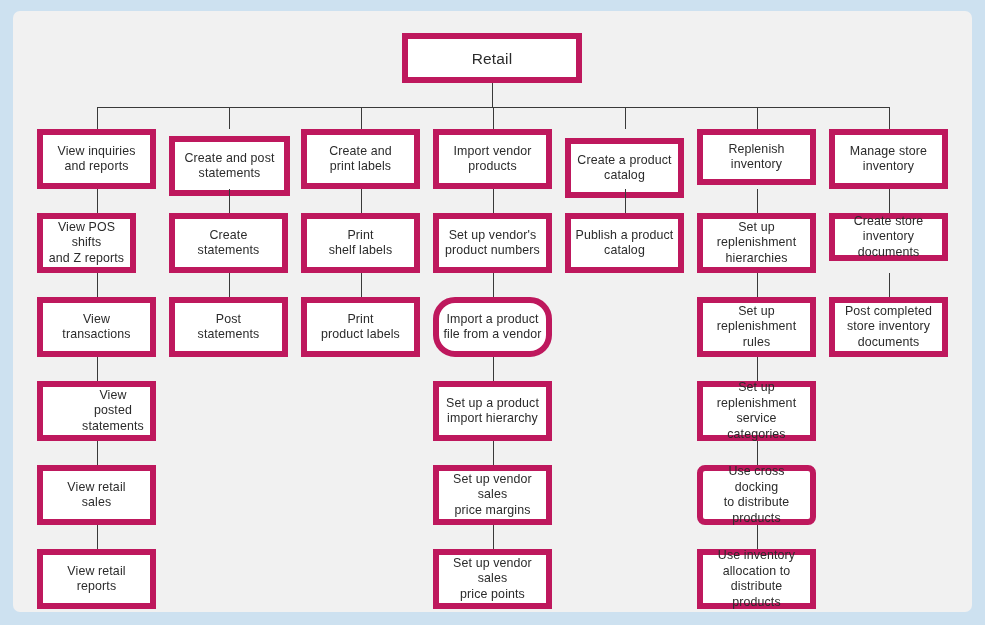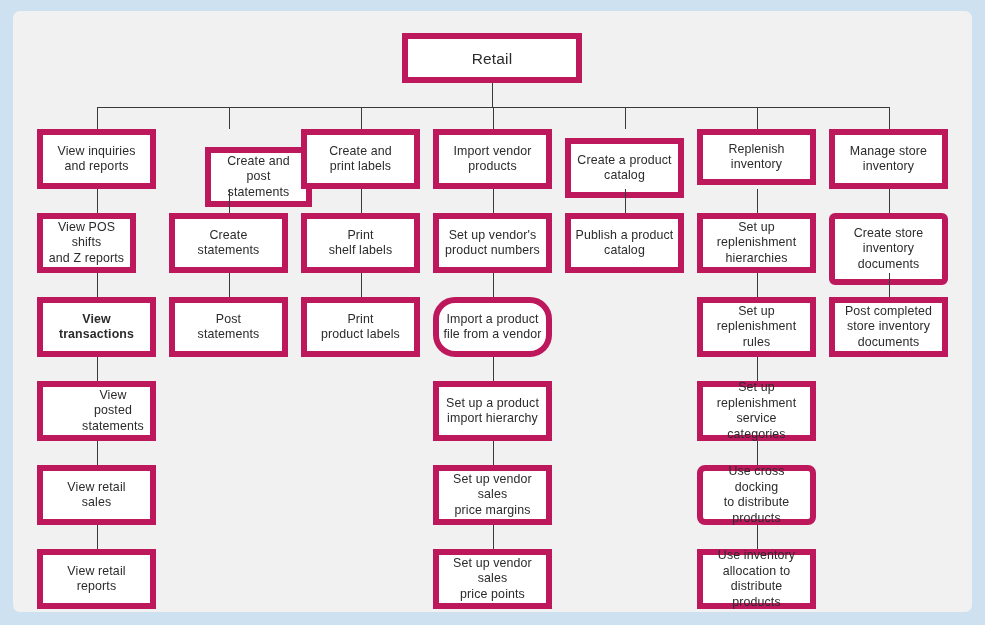--- a/index.html
+++ b/index.html
@@ -62,33 +62,33 @@
         <div class="node root" style="left: 389px; top: 22px; width: 180px; height: 50px;">Retail</div>
         <div class="edge v" style="left: 479px; top: 72px; height: 24px;"></div>
         <div class="edge h" style="left: 84px; top: 96px; width: 792px;"></div>
         <div class="edge v" style="left: 84px; top: 96px; height: 22px;"></div>
         <div class="node" style="left: 24px; top: 118px; width: 119px; height: 60px;">View inquiries
 and reports</div>
         <div class="edge v" style="left: 84px; top: 178px; height: 24px;"></div>
         <div class="node" style="left: 24px; top: 202px; width: 99px; height: 60px;">View POS shifts
 and Z reports</div>
         <div class="edge v" style="left: 84px; top: 262px; height: 24px;"></div>
-        <div class="node" style="left: 24px; top: 286px; width: 119px; height: 60px; font-weight: bold;">View
+        <div class="node" style="left: 24px; top: 286px; width: 119px; height: 60px;">View
 transactions</div>
         <div class="edge v" style="left: 84px; top: 346px; height: 24px;"></div>
         <div class="node" style="left: 24px; top: 370px; width: 119px; height: 60px; padding-left: 36px;">View posted
 statements</div>
         <div class="edge v" style="left: 84px; top: 430px; height: 24px;"></div>
         <div class="node" style="left: 24px; top: 454px; width: 119px; height: 60px;">View retail
 sales</div>
         <div class="edge v" style="left: 84px; top: 514px; height: 24px;"></div>
         <div class="node" style="left: 24px; top: 538px; width: 119px; height: 60px;">View retail
 reports</div>
         <div class="edge v" style="left: 216px; top: 96px; height: 22px;"></div>
-        <div class="node" style="left: 156px; top: 136px; width: 107px; height: 60px; margin-left: 36px;">Create and post
+        <div class="node" style="left: 156px; top: 125px; width: 121px; height: 60px;">Create and post
 statements</div>
         <div class="edge v" style="left: 216px; top: 178px; height: 24px;"></div>
         <div class="node" style="left: 156px; top: 202px; width: 119px; height: 60px;">Create
 statements</div>
         <div class="edge v" style="left: 216px; top: 262px; height: 24px;"></div>
         <div class="node" style="left: 156px; top: 286px; width: 119px; height: 60px;">Post
 statements</div>
         <div class="edge v" style="left: 348px; top: 96px; height: 22px;"></div>
         <div class="node" style="left: 288px; top: 118px; width: 119px; height: 60px;">Create and
 print labels</div>
@@ -142,21 +142,21 @@
 to distribute
 products</div>
         <div class="edge v" style="left: 744px; top: 514px; height: 24px;"></div>
         <div class="node" style="left: 684px; top: 538px; width: 119px; height: 60px;">Use inventory
 allocation to
 distribute products</div>
         <div class="edge v" style="left: 876px; top: 96px; height: 22px;"></div>
         <div class="node" style="left: 816px; top: 118px; width: 119px; height: 60px;">Manage store
 inventory</div>
         <div class="edge v" style="left: 876px; top: 178px; height: 24px;"></div>
-        <div class="node" style="left: 816px; top: 202px; width: 119px; height: 72px; border-radius: 6px;">Create store
+        <div class="node" style="left: 816px; top: 202px; width: 119px; height: 48px;">Create store
 inventory
 documents</div>
         <div class="edge v" style="left: 876px; top: 262px; height: 24px;"></div>
         <div class="node" style="left: 816px; top: 286px; width: 119px; height: 60px;">Post completed
 store inventory
 documents</div>
       </div>
   </div>
 </div>
 

